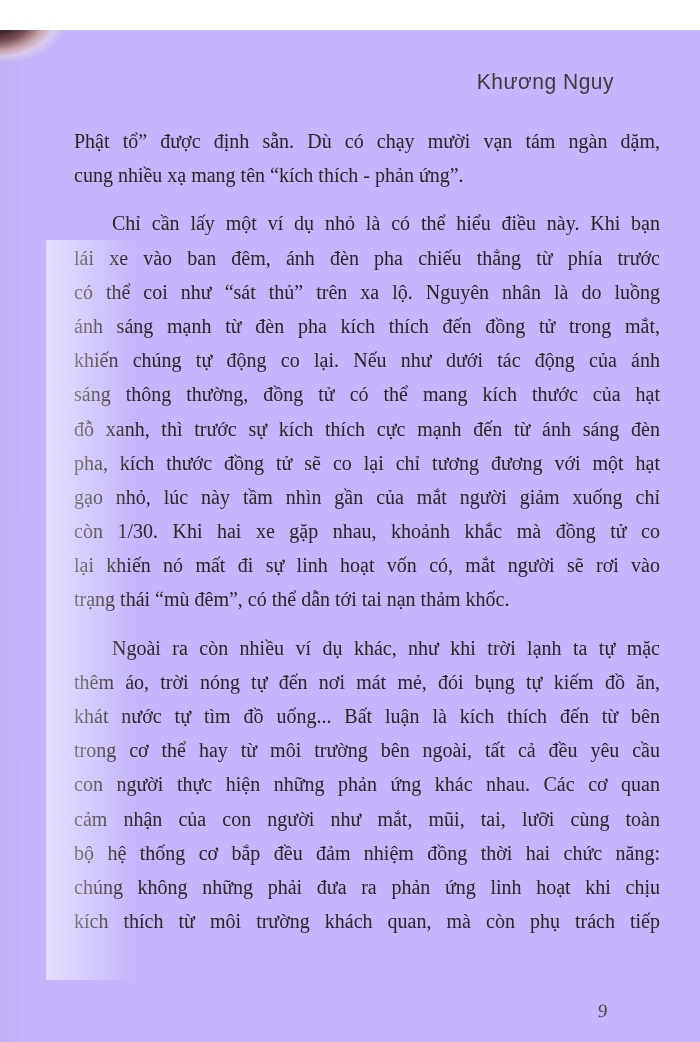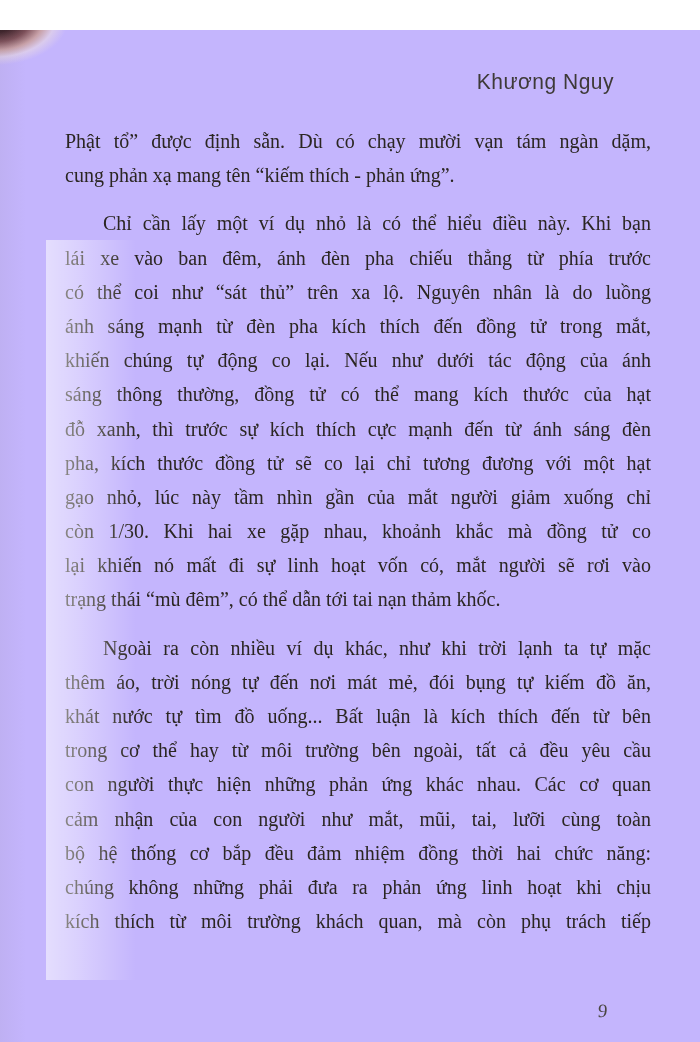--- a/index.html
+++ b/index.html
@@ -44,21 +44,21 @@
     font-family: "Liberation Sans", "DejaVu Sans", sans-serif;
     font-size: 21px;
     font-weight: 400;
     letter-spacing: 0.5px;
     color: #3e3a38;
     transform: scaleY(1.04);
   }
 
   .body-text {
     position: absolute;
-    left: 65px;
+    left: 74px;
     top: 94px;
     width: 586px;
     font-size: 20px;
     color: #2b2622;
   }
 
   .para { margin: 0 0 14px 0; }
   .para:last-child { margin-bottom: 0; }
 
   .line {
@@ -102,21 +102,21 @@
 <div class="page">
 
   <div class="corner-shadow"></div>
   <div class="left-edge-shade"></div>
 
   <div class="running-header">Khương Nguy</div>
 
   <div class="body-text" id="body-text">
       <div class="para">
         <div class="line">Phật tổ” được định sẵn. Dù có chạy mười vạn tám ngàn dặm,</div>
-        <div class="line unjustified">cung phản xạ mang tên “kiếm thích - phản ứng”.</div>
+        <div class="line unjustified">cung nhiều xạ mang tên “kích thích - phản ứng”.</div>
       </div>
       <div class="para">
         <div class="line indented">Chỉ cần lấy một ví dụ nhỏ là có thể hiểu điều này. Khi bạn</div>
         <div class="line">lái xe vào ban đêm, ánh đèn pha chiếu thẳng từ phía trước</div>
         <div class="line">có thể coi như “sát thủ” trên xa lộ. Nguyên nhân là do luồng</div>
         <div class="line">ánh sáng mạnh từ đèn pha kích thích đến đồng tử trong mắt,</div>
         <div class="line">khiến chúng tự động co lại. Nếu như dưới tác động của ánh</div>
         <div class="line">sáng thông thường, đồng tử có thể mang kích thước của hạt</div>
         <div class="line">đỗ xanh, thì trước sự kích thích cực mạnh đến từ ánh sáng đèn</div>
         <div class="line">pha, kích thước đồng tử sẽ co lại chỉ tương đương với một hạt</div>

